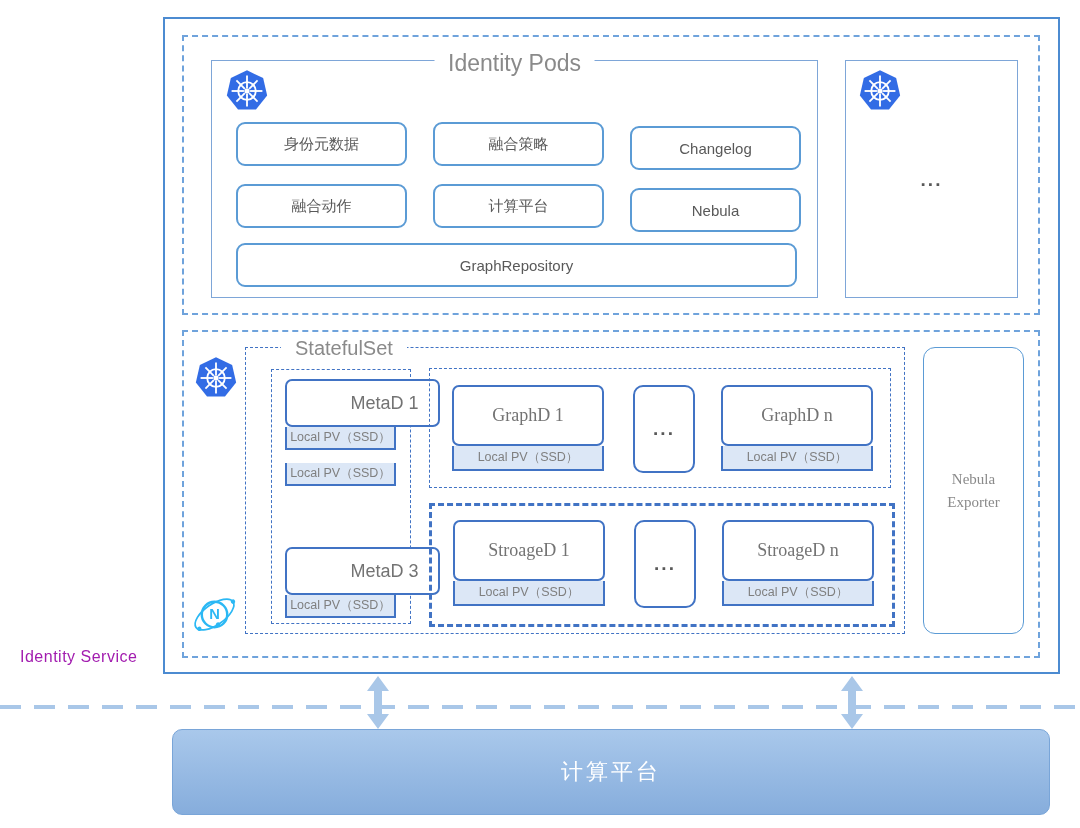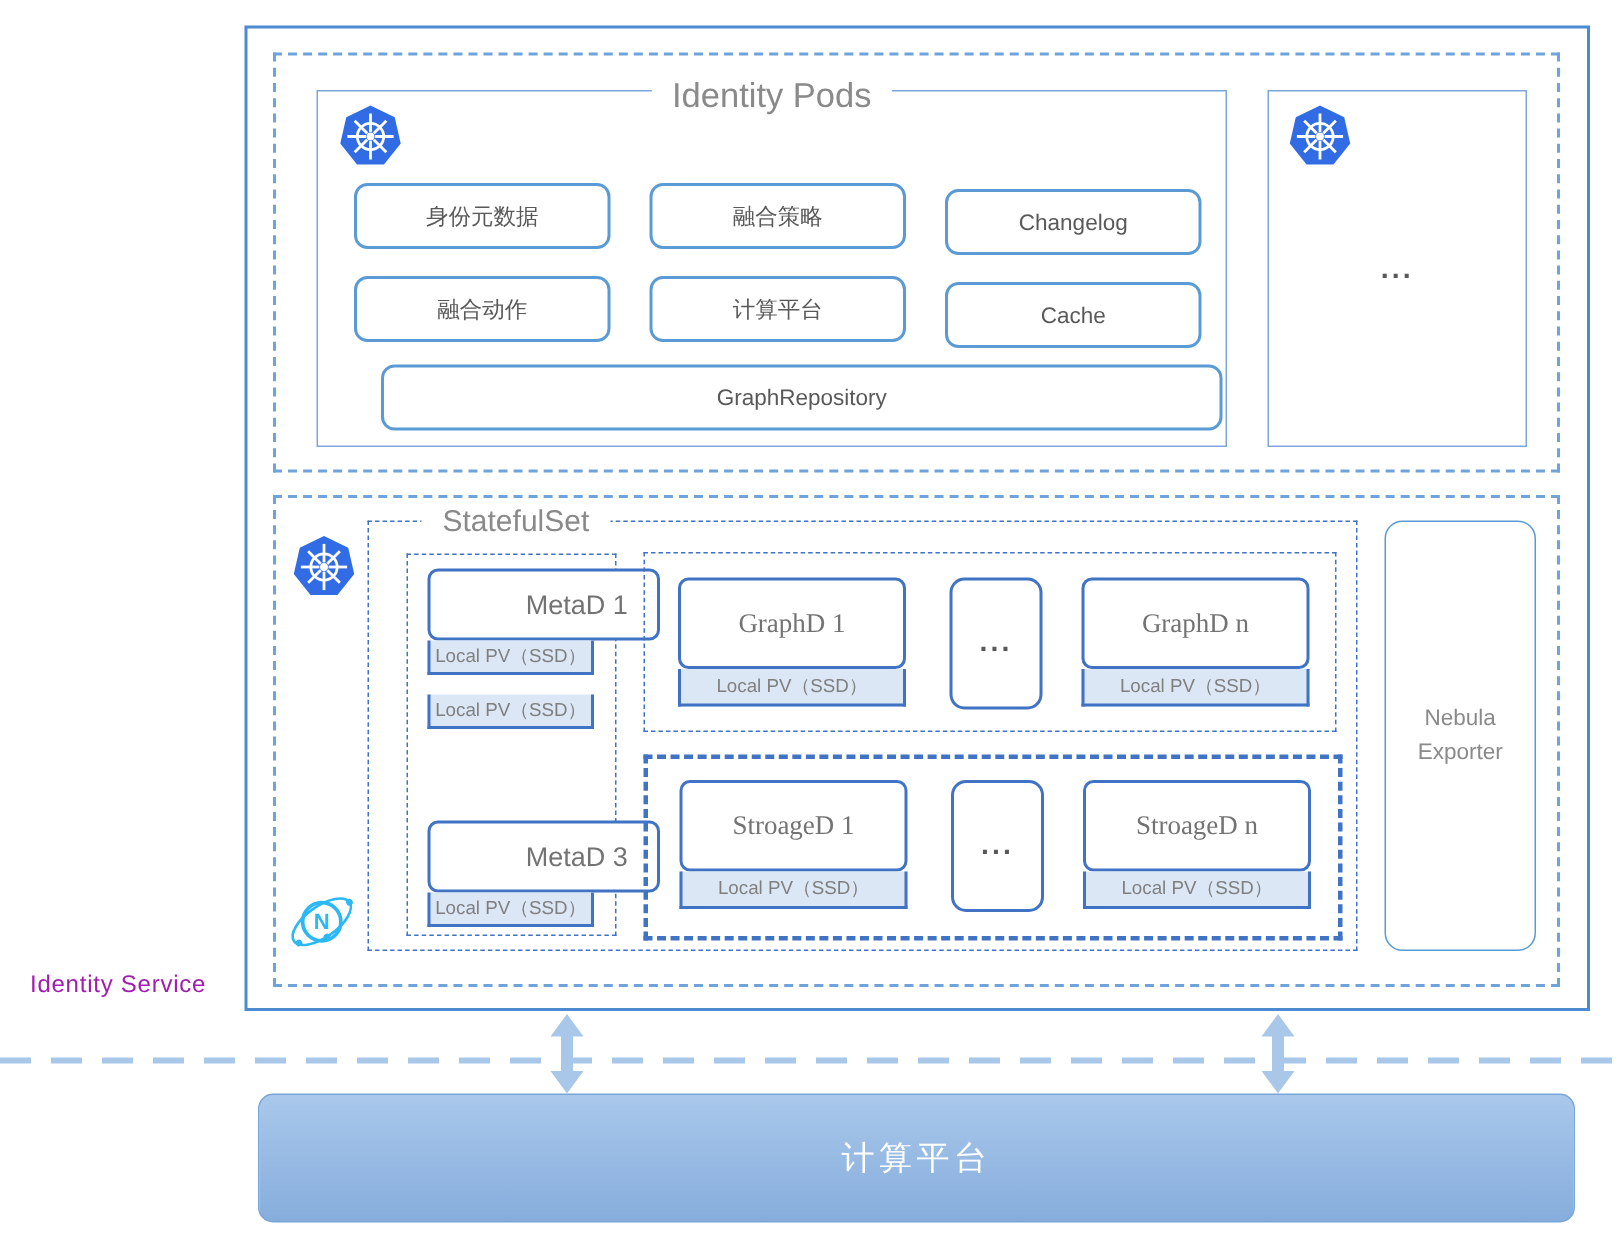--- a/index.html
+++ b/index.html
@@ -15,21 +15,21 @@
   .layer{border:2px dashed #6FA3DC;background:transparent;}
   .layer-top{left:182px;top:35px;width:854px;height:276px;}
   .layer-bottom{left:182px;top:330px;width:854px;height:324px;}
 
   
   .pods-box{left:27px;top:23px;width:605px;height:236px;border:1.5px solid #7EA6D8;background:#fff;}
   .legend{position:absolute;top:-11px;background:#fff;padding:0 14px;color:#8a8a8a;font-size:23px;white-space:nowrap;}
   .legend-center{left:50%;transform:translateX(-50%);}
   .pod{position:absolute;width:167px;height:40px;border:2px solid #5B9BD5;border-radius:9px;background:#fff;
        display:flex;align-items:center;justify-content:center;font-size:15px;color:#595959;}
-  .pod-wide{width:557px;margin-left:18px;}
+  .pod-wide{width:557px;}
   .small-box{left:661px;top:23px;width:171px;height:236px;border:1.5px solid #7EA6D8;background:#fff;}
   .dots-text{color:#595959;font-size:19px;font-weight:bold;letter-spacing:2px;}
   .small-box .dots-text{position:absolute;left:50%;top:108px;transform:translateX(-50%);}
 
   
   .sts-box{left:61px;top:15px;width:658px;height:285px;border:1.5px dashed #4173C4;}
   .sts-box .legend{left:35px;font-size:20px;}
   .meta-col{left:25px;top:21px;width:138px;height:253px;border:1.5px dashed #4173C4;}
   .group{left:183px;width:460px;height:118px;border:1.5px dashed #4173C4;}
   .group-graph{top:20px;}
@@ -42,21 +42,21 @@
   .node-pv{border:2.5px solid #4173C4;border-top:none;background:#DCE7F6;display:flex;align-items:center;justify-content:center;
            font-size:12.5px;color:#7F7F7F;white-space:nowrap;}
   .node-meta .node-main{width:107px;height:44px;padding-left:44px;}
   .node-meta .node-pv{width:107px;height:21px;}
   .node-big .node-main{width:148px;height:57px;font-family:Liberation Serif, serif;}
   .node-big .node-pv{width:148px;height:23px;}
   .dots-box{position:absolute;width:58px;height:84px;border:2.5px solid #4173C4;border-radius:10px;background:#fff;
             display:flex;align-items:center;justify-content:center;}
 
   .exporter{left:739px;top:15px;width:99px;height:285px;border:1.5px solid #5B9BD5;border-radius:12px;background:#fff;
-            display:flex;align-items:center;justify-content:center;}
+            display:flex;align-items:center;justify-content:center;font-family:Liberation Serif, serif;}
   .exporter-text{width:72px;text-align:center;font-size:15px;color:#8a8a8a;line-height:1.5;}
 
   
   .separator{left:0;top:705px;width:1080px;height:4px;
              background:repeating-linear-gradient(90deg,#A9C7E8 0 21px,transparent 21px 34px);}
   .arrow{width:24px;height:53px;top:676px;}
   .platform{left:172px;top:729px;width:876px;height:84px;border:1px solid #79A5D8;border-radius:10px;
             background:linear-gradient(#A9C8EB,#86ADDC);display:flex;align-items:center;justify-content:center;
             color:#fff;font-size:22px;letter-spacing:3px;}
 
@@ -110,21 +110,21 @@
       <div class="legend legend-center">Identity Pods</div>
       <svg class="abs icon-k8s" style="left:13px;top:8px" viewBox="0 0 100 100">
           <use href="#k8s-glyph"></use>
         </svg>
 
       <div class="pod" style="left:24px;top:61px">身份元数据</div>
       <div class="pod" style="left:221px;top:61px">融合策略</div>
       <div class="pod" style="left:418px;top:65px">Changelog</div>
       <div class="pod" style="left:24px;top:123px">融合动作</div>
       <div class="pod" style="left:221px;top:123px">计算平台</div>
-      <div class="pod" style="left:418px;top:127px">Cache</div>
+      <div class="pod" style="left:418px;top:127px">Nebula</div>
       <div class="pod pod-wide" style="left:24px;top:182px">GraphRepository</div>
     </div>
 
     <div class="abs small-box">
       <svg class="abs icon-k8s" style="left:12px;top:8px" viewBox="0 0 100 100">
           <use href="#k8s-glyph"></use>
         </svg>
       <div class="dots-text">...</div>
     </div>
   </div>

